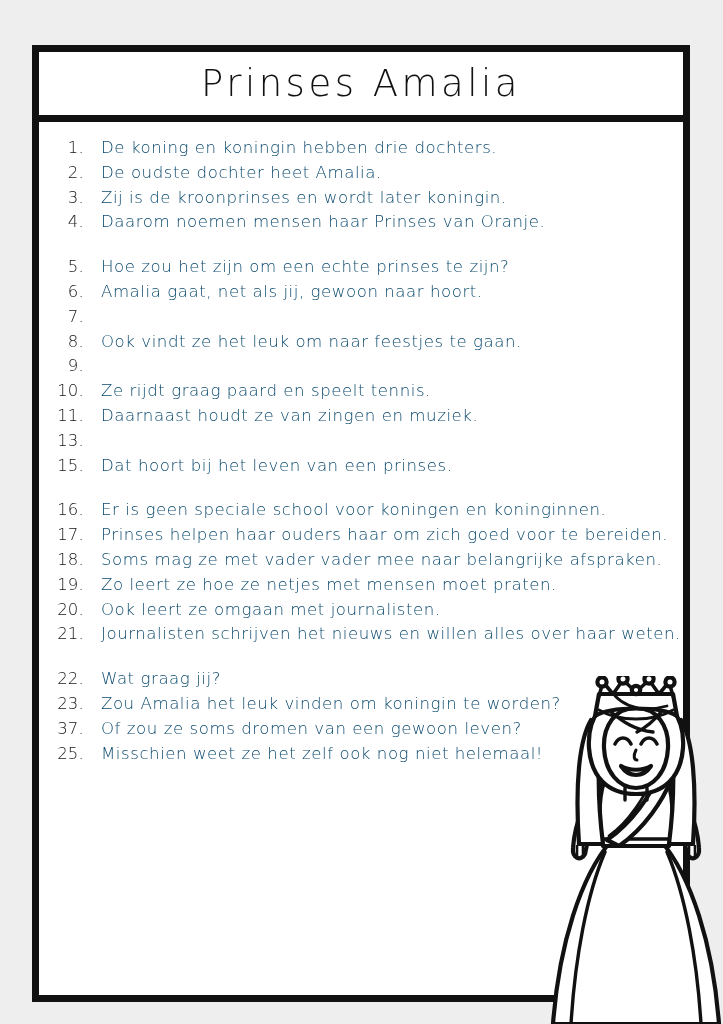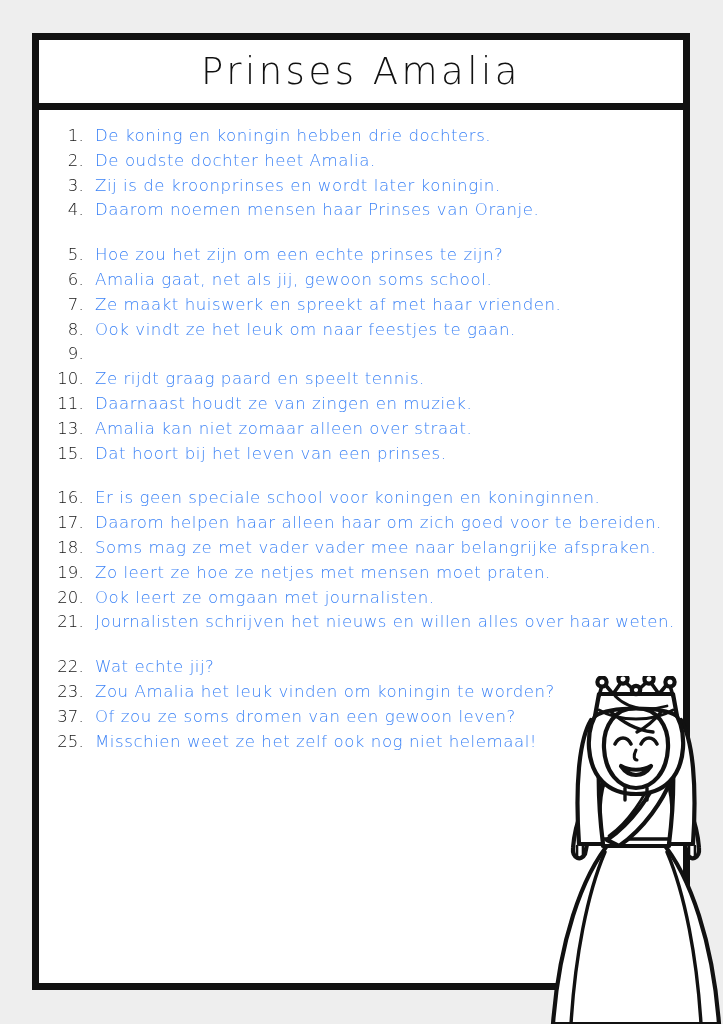--- a/index.html
+++ b/index.html
@@ -12,21 +12,21 @@
     height: 1024px;
     position: relative;
     overflow: hidden;
     font-family: "Liberation Sans", sans-serif;
   }
 
   
   #worksheet {
     position: absolute;
     left: 32px;
-    top: 33px;
+    top: 45px;
     width: 658px;
     height: 957px;
     background: #ffffff;
     border: 7px solid #111111;
     box-sizing: border-box;
   }
 
   
   #title-band {
     height: 70px;
@@ -74,22 +74,23 @@
     font-family: "DejaVu Sans", sans-serif;
     font-size: 16.5px;
     font-weight: 300;
     color: #151515;
     letter-spacing: 0.2px;
   }
   .line-text {
     font-family: "DejaVu Sans", sans-serif;
     font-size: 16.6px;
     font-weight: 300;
-    color: #3b82f6;
+    color: #0c4a6e;
     letter-spacing: 0.55px;
+    margin-left: 6px;
   }
 
   
   #princess {
     position: absolute;
     left: 541px;
     top: 676px;
     width: 190px;
     height: 348px;
     pointer-events: none;
@@ -124,58 +125,56 @@
           <span class="line-text">Daarom noemen mensen haar Prinses van Oranje.</span>
         </div>
       </div>
       <div class="block">
         <div class="line">
           <span class="line-num">5.</span>
           <span class="line-text">Hoe zou het zijn om een echte prinses te zijn?</span>
         </div>
         <div class="line">
           <span class="line-num">6.</span>
-          <span class="line-text">Amalia gaat, net als jij, gewoon soms school.</span>
+          <span class="line-text">Amalia gaat, net als jij, gewoon naar hoort.</span>
         </div>
         <div class="line">
           <span class="line-num">7.</span>
-          <span class="line-text">Ze maakt huiswerk en spreekt af met haar vrienden.</span>
         </div>
         <div class="line">
           <span class="line-num">8.</span>
           <span class="line-text">Ook vindt ze het leuk om naar feestjes te gaan.</span>
         </div>
         <div class="line">
           <span class="line-num">9.</span>
         </div>
         <div class="line">
           <span class="line-num">10.</span>
           <span class="line-text">Ze rijdt graag paard en speelt tennis.</span>
         </div>
         <div class="line">
           <span class="line-num">11.</span>
           <span class="line-text">Daarnaast houdt ze van zingen en muziek.</span>
         </div>
         <div class="line">
           <span class="line-num">13.</span>
-          <span class="line-text">Amalia kan niet zomaar alleen over straat.</span>
         </div>
         <div class="line">
           <span class="line-num">15.</span>
           <span class="line-text">Dat hoort bij het leven van een prinses.</span>
         </div>
       </div>
       <div class="block">
         <div class="line">
           <span class="line-num">16.</span>
           <span class="line-text">Er is geen speciale school voor koningen en koninginnen.</span>
         </div>
         <div class="line">
           <span class="line-num">17.</span>
-          <span class="line-text">Daarom helpen haar alleen haar om zich goed voor te bereiden.</span>
+          <span class="line-text">Prinses helpen haar ouders haar om zich goed voor te bereiden.</span>
         </div>
         <div class="line">
           <span class="line-num">18.</span>
           <span class="line-text">Soms mag ze met vader vader mee naar belangrijke afspraken.</span>
         </div>
         <div class="line">
           <span class="line-num">19.</span>
           <span class="line-text">Zo leert ze hoe ze netjes met mensen moet praten.</span>
         </div>
         <div class="line">
@@ -183,21 +182,21 @@
           <span class="line-text">Ook leert ze omgaan met journalisten.</span>
         </div>
         <div class="line">
           <span class="line-num">21.</span>
           <span class="line-text">Journalisten schrijven het nieuws en willen alles over haar weten.</span>
         </div>
       </div>
       <div class="block">
         <div class="line">
           <span class="line-num">22.</span>
-          <span class="line-text">Wat echte jij?</span>
+          <span class="line-text">Wat graag jij?</span>
         </div>
         <div class="line">
           <span class="line-num">23.</span>
           <span class="line-text">Zou Amalia het leuk vinden om koningin te worden?</span>
         </div>
         <div class="line">
           <span class="line-num">37.</span>
           <span class="line-text">Of zou ze soms dromen van een gewoon leven?</span>
         </div>
         <div class="line">

